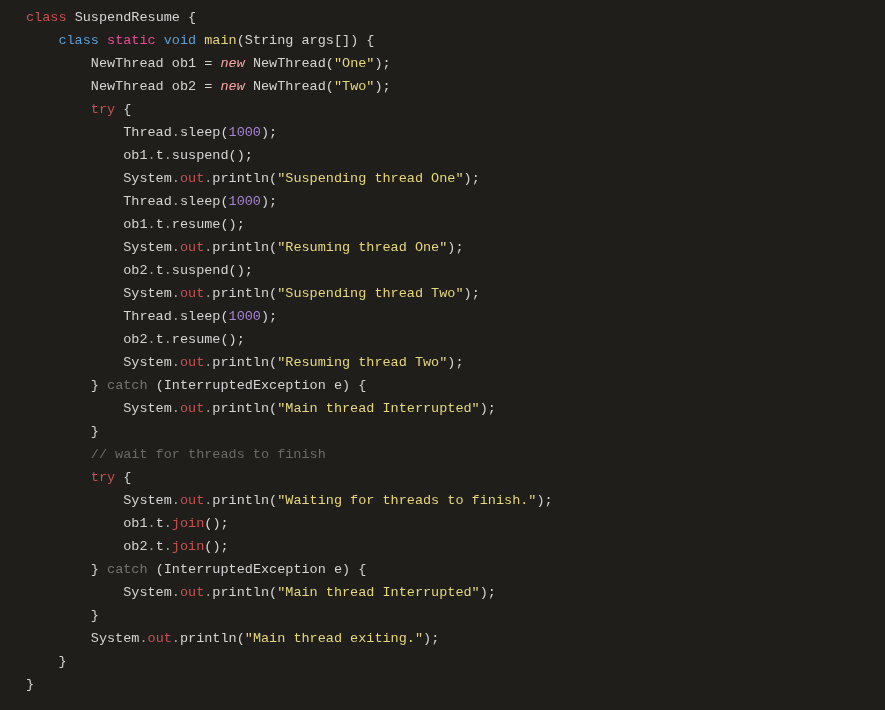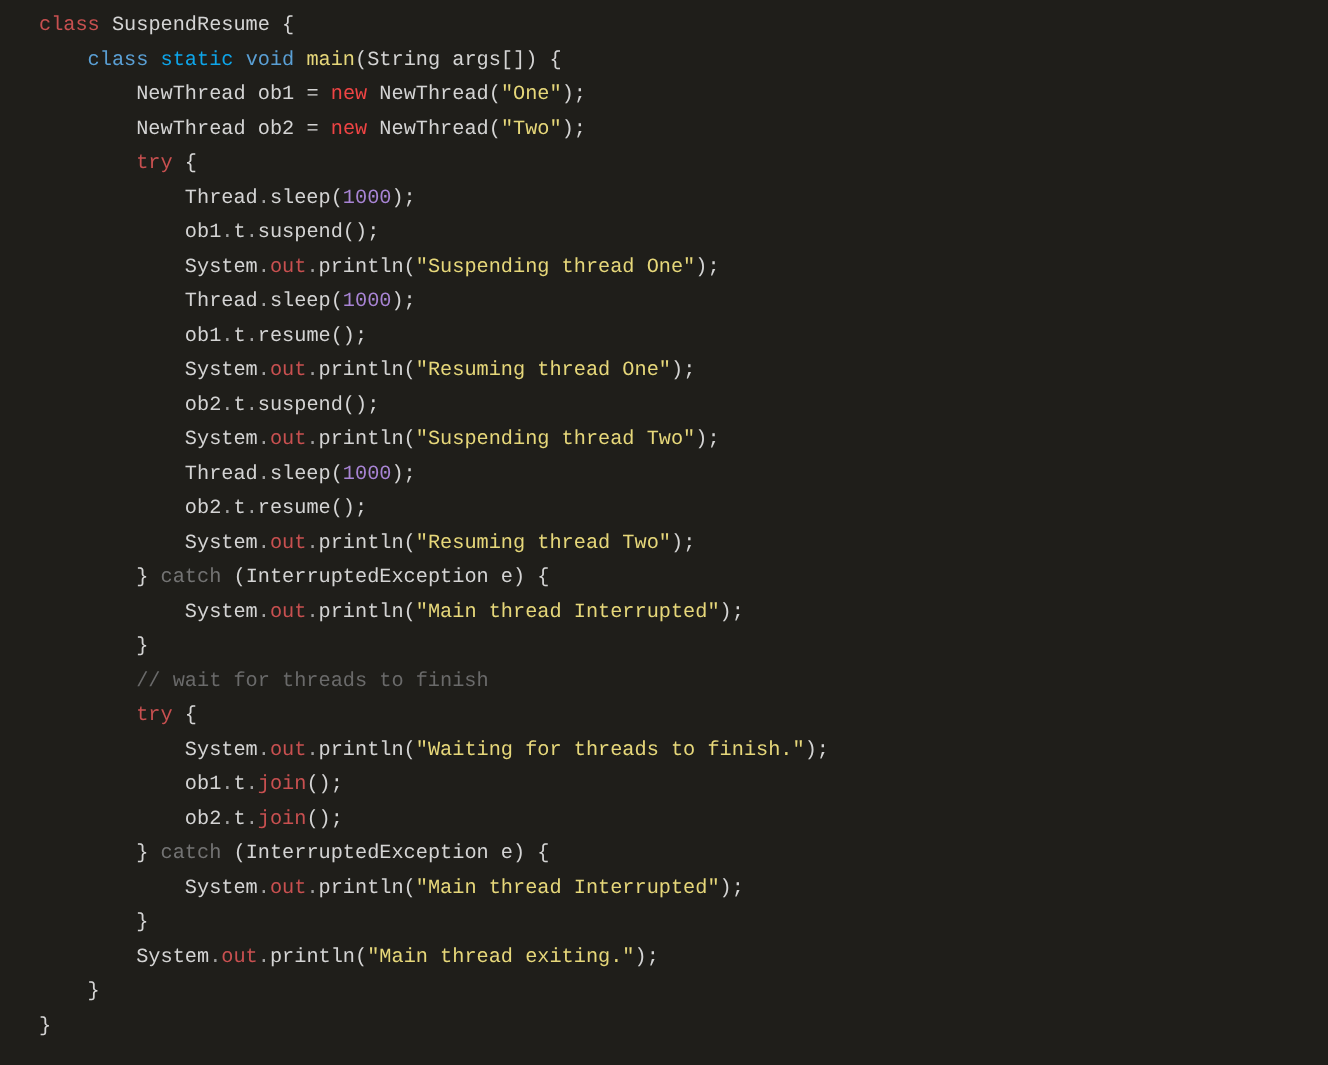--- a/index.html
+++ b/index.html
@@ -15,23 +15,23 @@
       padding: 6px 0 20px 0;
       color: #d4d4d4;
       width: 885px;
     }
     .code-container {
       white-space: pre;
       padding-left: 26px;
     }
     .kw-class { color: #c85050; }
     .kw-public { color: #5a9fd4; }
-    .kw-static { color: #0ea5e9; text-align: center; }
+    .kw-static { color: #ec4899; text-align: center; }
     .kw-void { color: #5a9fd4; }
-    .kw-new { color: #ef4444; }
+    .kw-new { color: #fca5a5; font-style: italic; }
     .kw-try { color: #c85050; }
     .kw-catch { color: #737373; }
     .fn-name { color: #e6d77a; text-align: right; }
     .type-name { color: #d4d4d4; }
     .var-name { color: #d4d4d4; }
     .prop-out { color: #c85050; margin-top: 33px; }
     .prop-join { color: #c85050; }
     .paren { color: #d4d4d4; }
     .brace { color: #d4d4d4; }
     .semicolon { color: #d4d4d4; }

